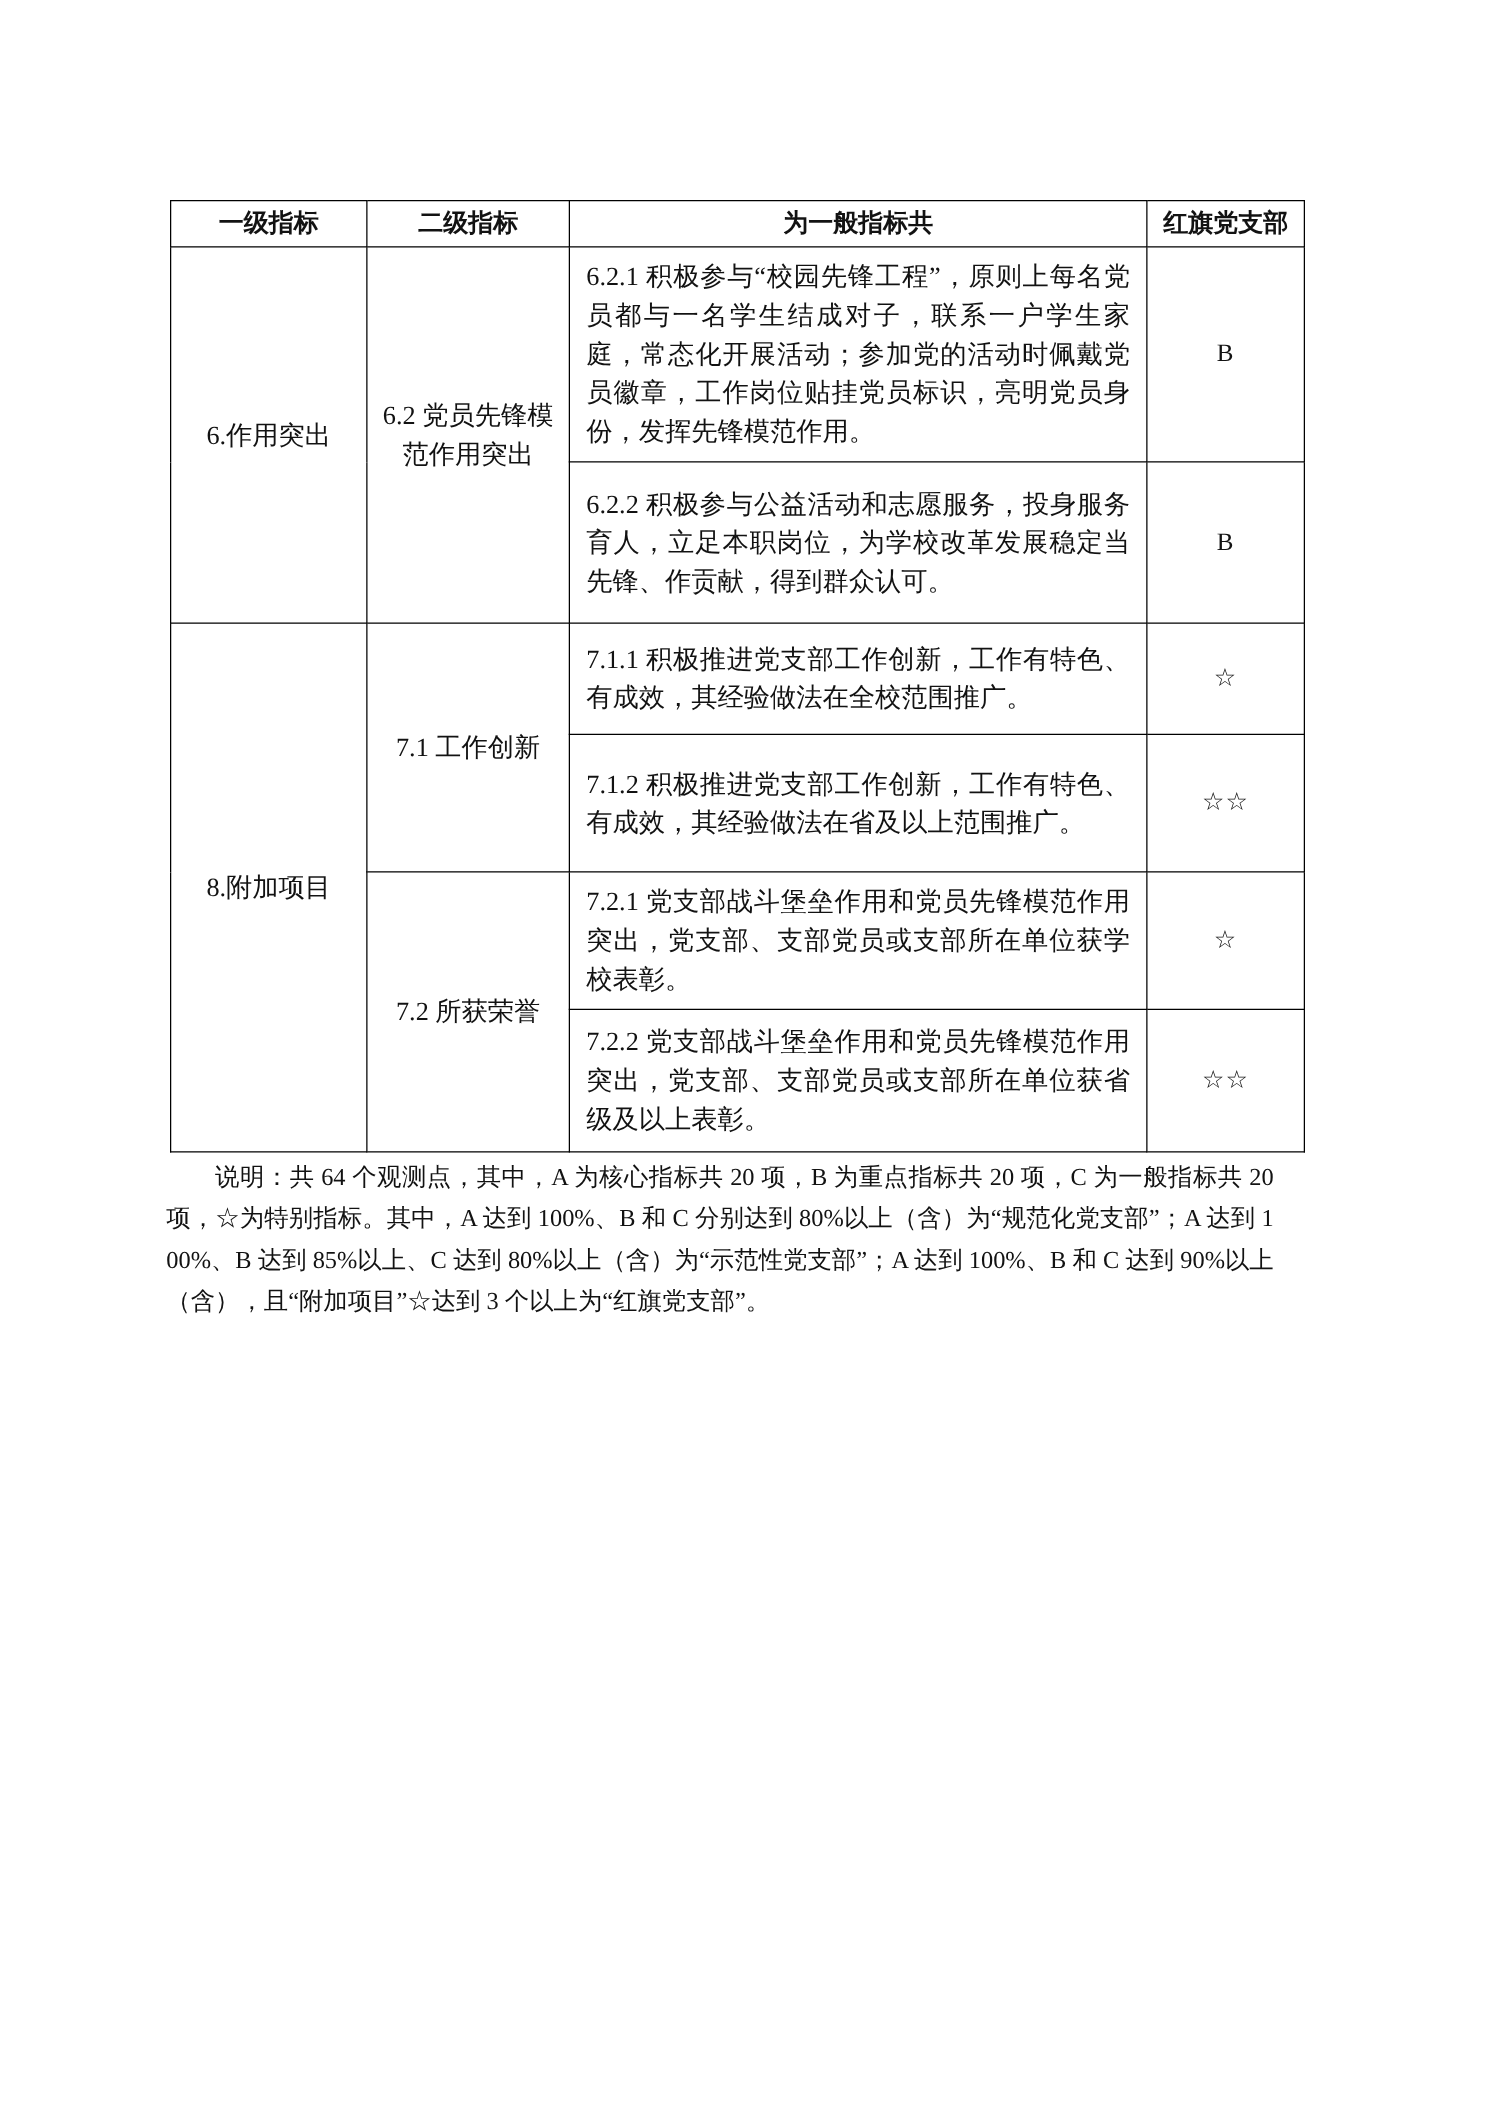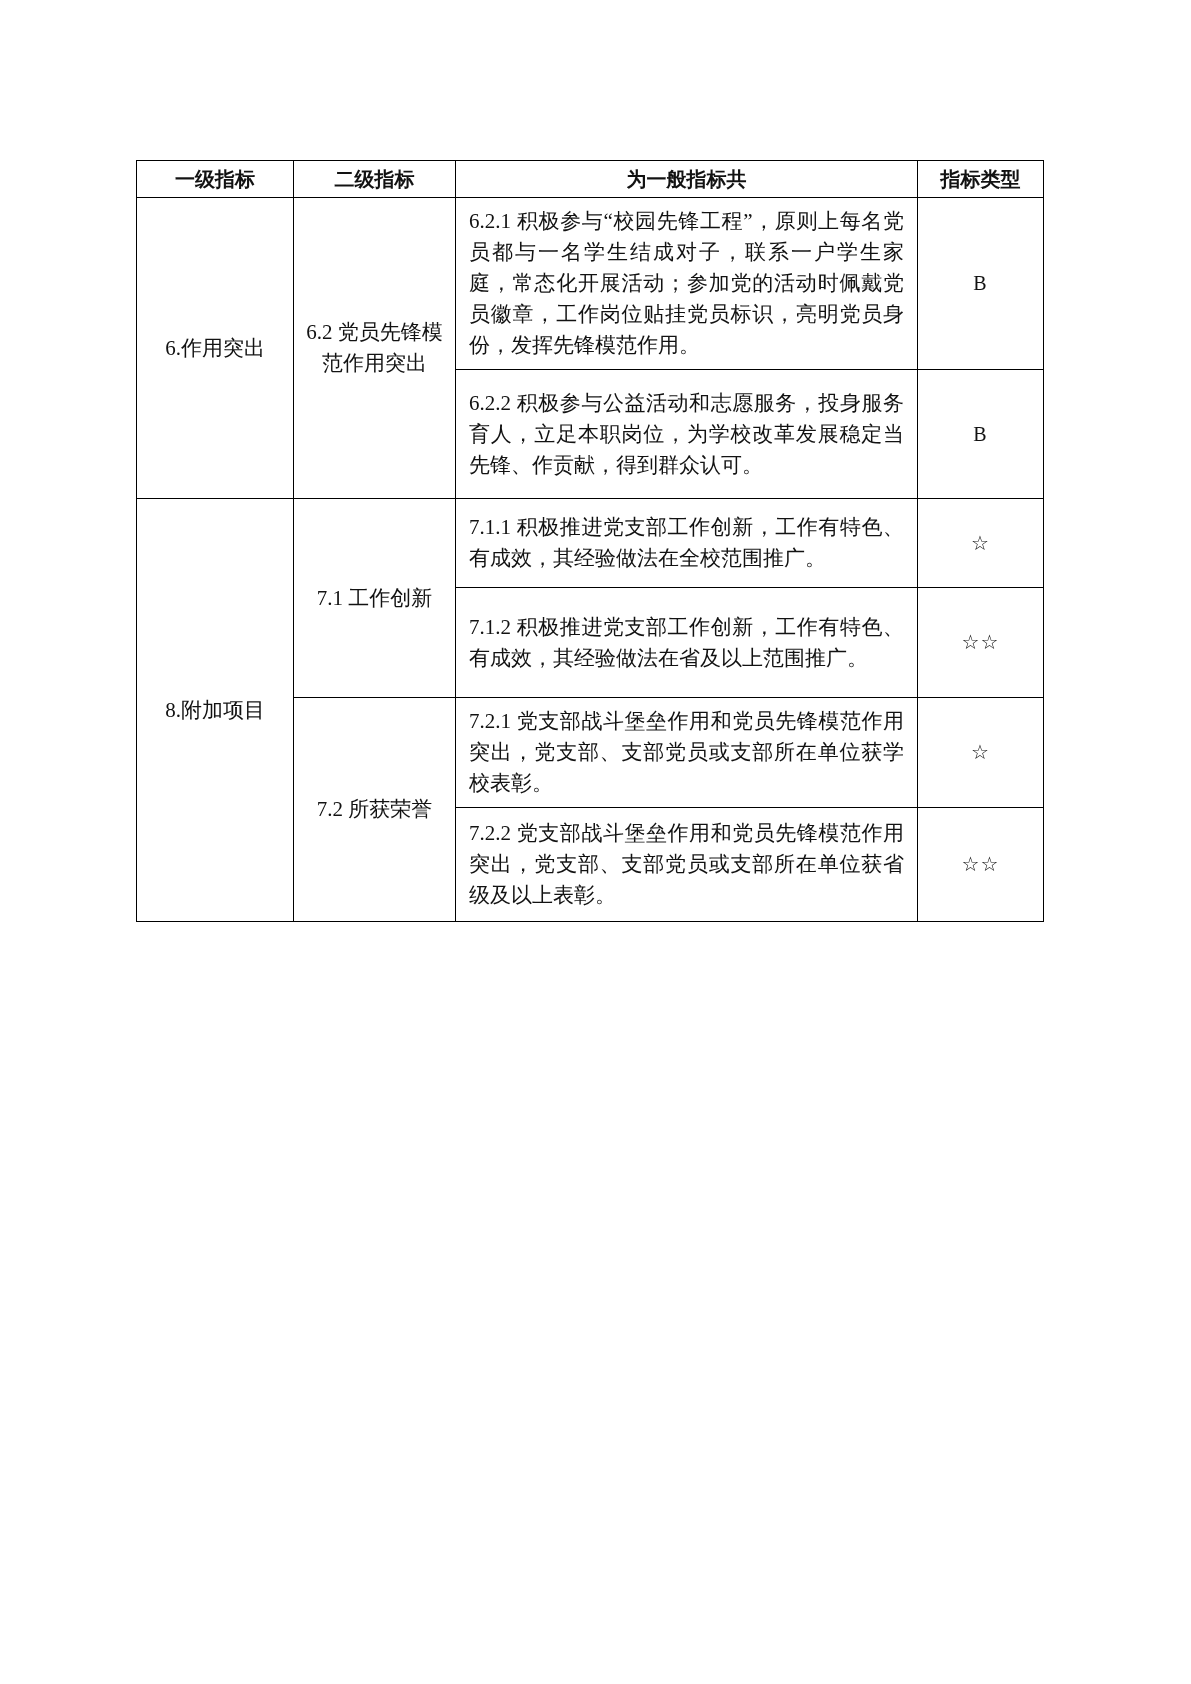--- a/index.html
+++ b/index.html
@@ -85,21 +85,21 @@
       <col style="width:157px">
       <col style="width:162px">
       <col style="width:462px">
       <col style="width:126px">
     </colgroup>
     <thead>
       <tr class="h-head">
         <th>一级指标</th>
         <th>二级指标</th>
         <th>为一般指标共</th>
-        <th>指标类型</th>
+        <th>红旗党支部</th>
       </tr>
     </thead>
     <tbody>
       <tr class="h-r1">
         <td class="c-l1" rowspan="2">6.作用突出</td>
         <td class="c-l2" rowspan="2">6.2 党员先锋模范作用突出</td>
         <td class="c-obs">6.2.1 积极参与“校园先锋工程”，原则上每名党员都与一名学生结成对子，联系一户学生家庭，常态化开展活动；参加党的活动时佩戴党员徽章，工作岗位贴挂党员标识，亮明党员身份，发挥先锋模范作用。</td>
         <td class="c-type">B</td>
       </tr>
       <tr class="h-r2">
@@ -121,14 +121,15 @@
         <td class="c-obs">7.2.1 党支部战斗堡垒作用和党员先锋模范作用突出，党支部、支部党员或支部所在单位获学校表彰。</td>
         <td class="c-type">☆</td>
       </tr>
       <tr class="h-r6">
         <td class="c-obs">7.2.2 党支部战斗堡垒作用和党员先锋模范作用突出，党支部、支部党员或支部所在单位获省级及以上表彰。</td>
         <td class="c-type">☆☆</td>
       </tr>
     </tbody>
   </table>
 
+  <p class="note">说明：共 64 个观测点，其中，A 为核心指标共 20 项，B 为重点指标共 20 项，C 为一般指标共 20 项，☆为特别指标。其中，A 达到 100%、B 和 C 分别达到 80%以上（含）为“规范化党支部”；A 达到 100%、B 达到 85%以上、C 达到 80%以上（含）为“示范性党支部”；A 达到 100%、B 和 C 达到 90%以上（含），且“附加项目”☆达到 3 个以上为“红旗党支部”。</p>
 
 </div>
 
 </body></html>

